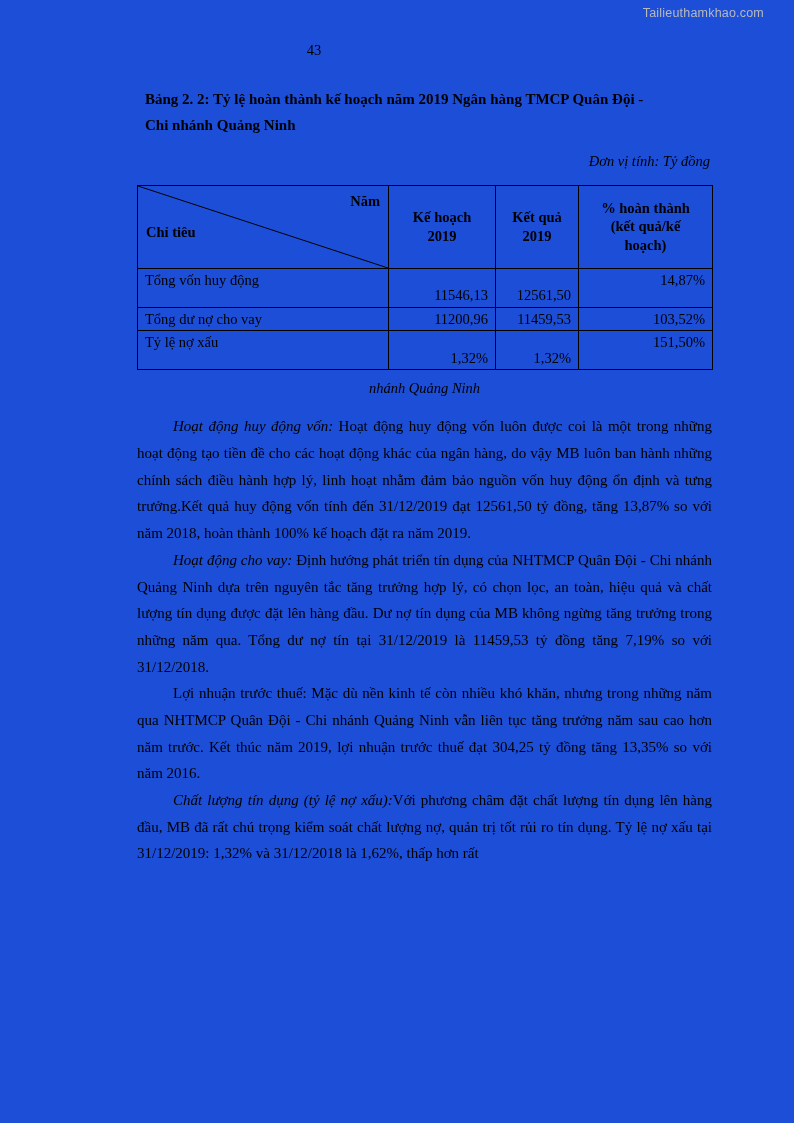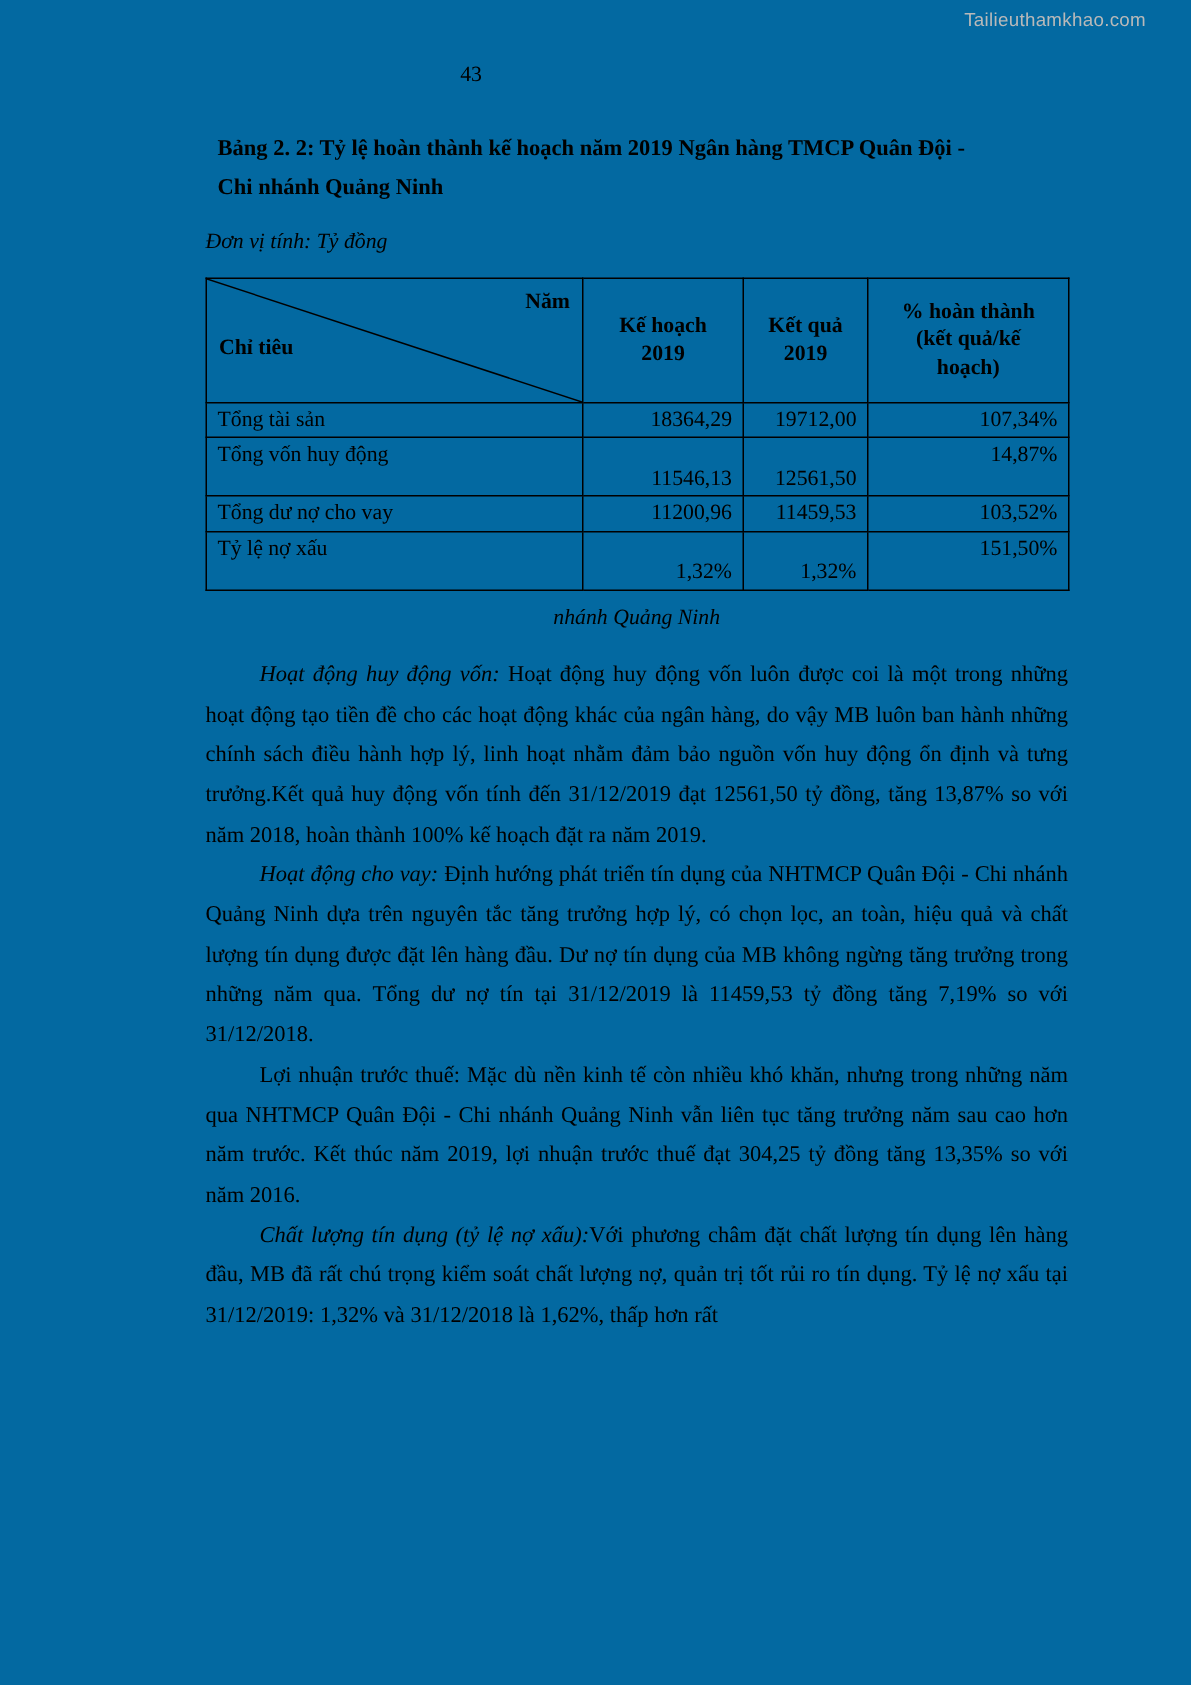--- a/index.html
+++ b/index.html
@@ -4,21 +4,21 @@
 <style>
   html, body {
     margin: 0;
     padding: 0;
     background: #ffffff;
   }
   .page {
     position: relative;
     width: 794px;
     height: 1123px;
-    background: #0369a1;
+    background: #1d4ed8;
     overflow: hidden;
     font-family: "Liberation Serif", "DejaVu Serif", serif;
     color: #000000;
   }
 
   
   .watermark {
     position: absolute;
     top: 6px;
     right: 30px;
@@ -52,20 +52,21 @@
     font-weight: bold;
     text-align: left;
     line-height: 1.75;
     margin: 0 0 0 0;
     padding: 0 8px;
   }
 
   .unit-line {
     font-size: 14.5px;
     font-style: italic;
+    text-align: right;
     margin-top: 14px;
     padding-right: 2px;
   }
 
   
   table.data-table {
     border-collapse: collapse;
     width: 575px;
     margin-top: 15px;
     table-layout: fixed;
@@ -199,26 +200,20 @@
             <div>2019</div>
           </th>
           <th class="head-col">
             <div>% hoàn thành</div>
             <div>(kết quả/kế</div>
             <div>hoạch)</div>
           </th>
         </tr>
       </thead>
       <tbody id="table-body">
-          <tr class="row-short">
-            <td class="cell-label">Tổng tài sản</td>
-            <td class="cell-num">18364,29</td>
-            <td class="cell-num">19712,00</td>
-            <td class="cell-pct">107,34%</td>
-          </tr>
           <tr class="row-tall">
             <td class="cell-label">Tổng vốn huy động</td>
             <td class="cell-num">11546,13</td>
             <td class="cell-num">12561,50</td>
             <td class="cell-pct">14,87%</td>
           </tr>
           <tr class="row-short">
             <td class="cell-label">Tổng dư nợ cho vay</td>
             <td class="cell-num">11200,96</td>
             <td class="cell-num">11459,53</td>

